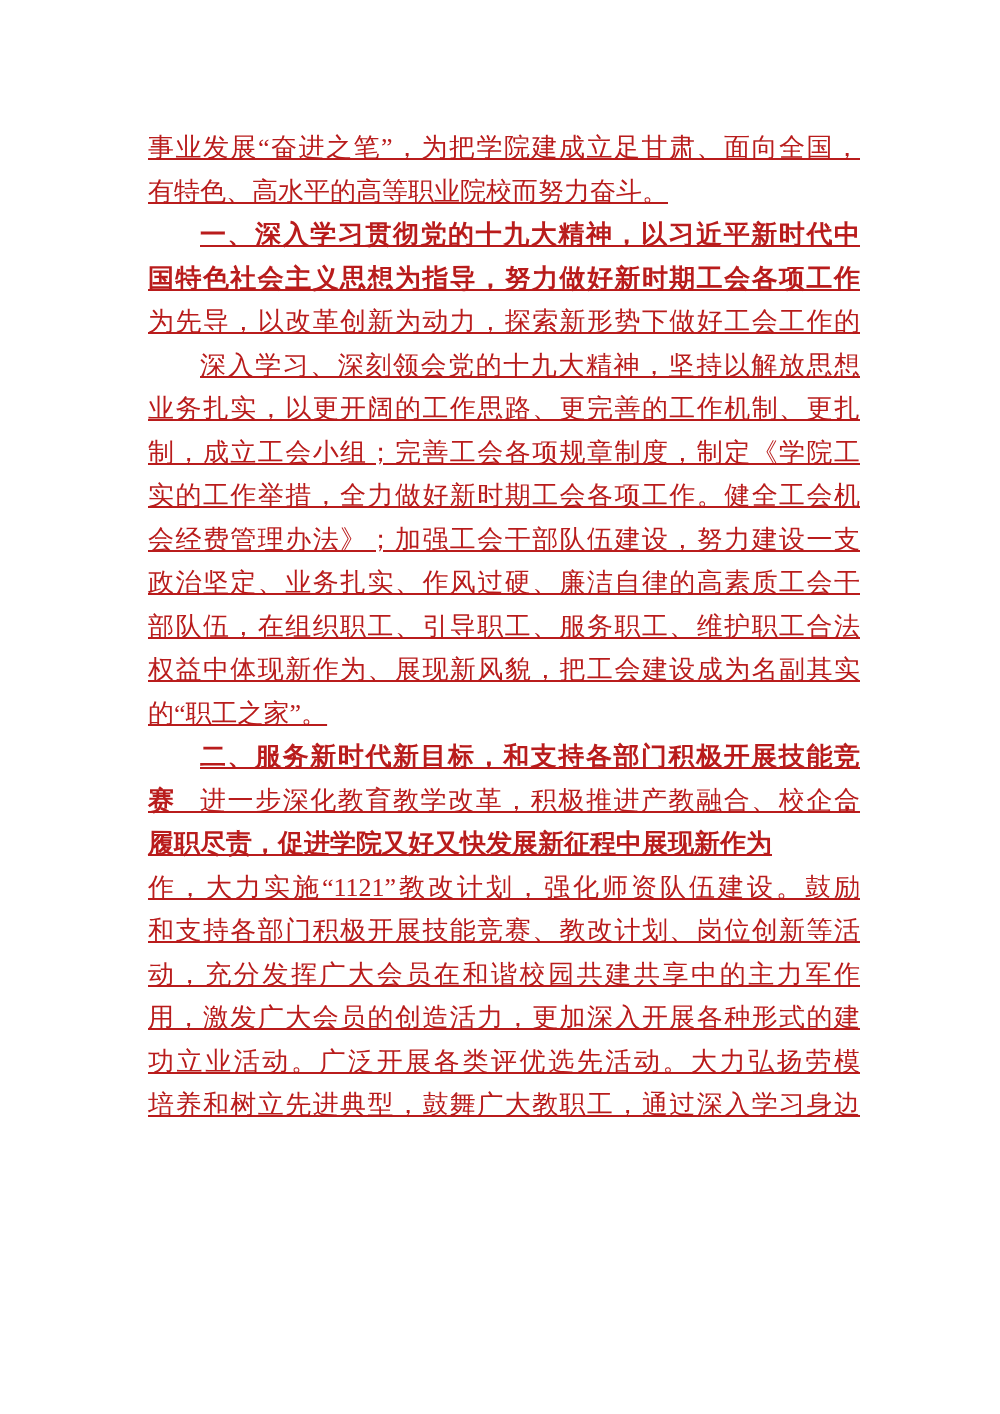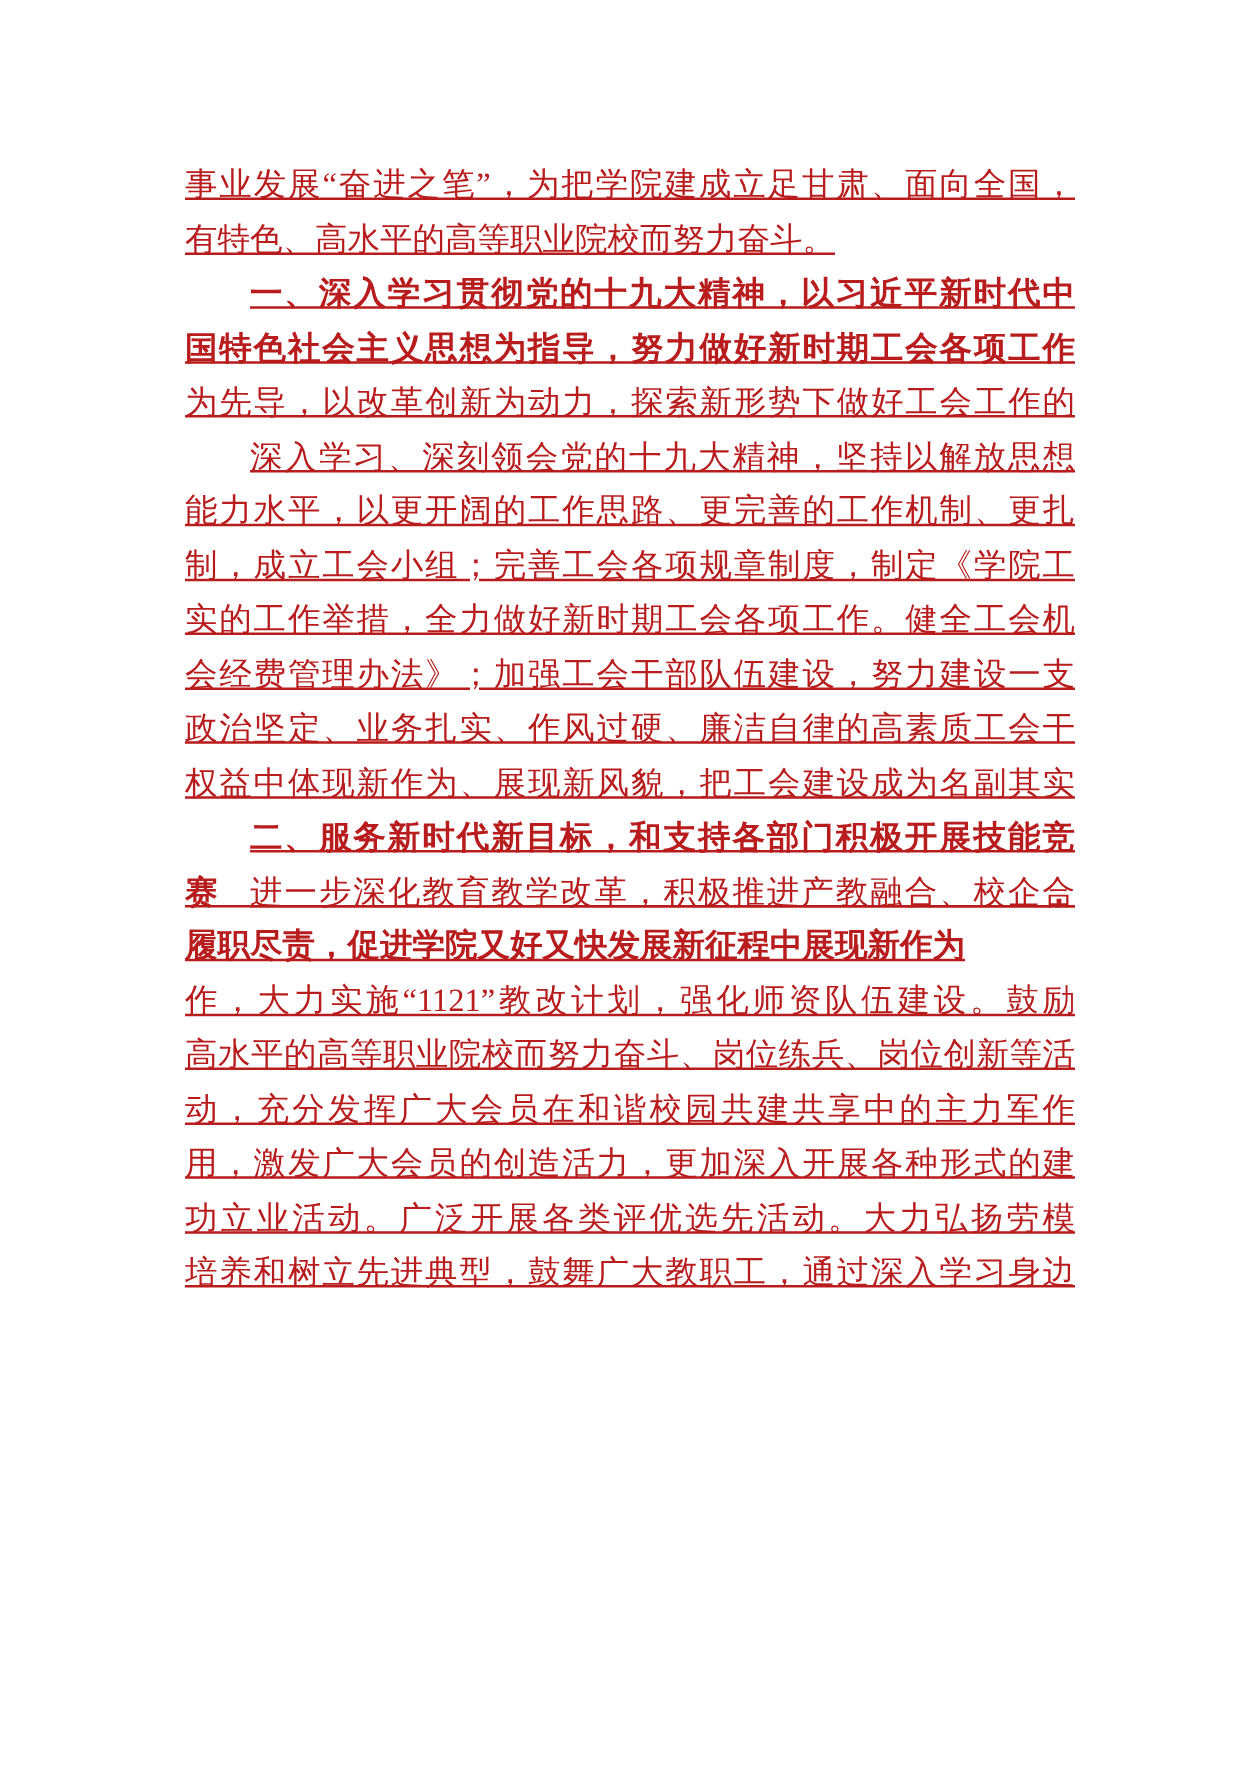--- a/index.html
+++ b/index.html
@@ -46,29 +46,31 @@
 <body>
 
 <div class="page">
   <div class="textblock">
       <div class="line">事业发展“奋进之笔”，为把学院建成立足甘肃、面向全国，</div>
       <div class="line end">有特色、高水平的高等职业院校而努力奋斗。</div>
       <div class="line heading indent">一、深入学习贯彻党的十九大精神，以习近平新时代中</div>
       <div class="line heading">国特色社会主义思想为指导，努力做好新时期工会各项工作</div>
       <div class="line">为先导，以改革创新为动力，探索新形势下做好工会工作的</div>
       <div class="line indent">深入学习、深刻领会党的十九大精神，坚持以解放思想</div>
-      <div class="line">能力水平，以更开阔的工作思路、更完善的工作机制、更扎</div>
+      <div class="line">业务扎实，以更开阔的工作思路、更完善的工作机制、更扎</div>
       <div class="line">制，成立工会小组；完善工会各项规章制度，制定《学院工</div>
       <div class="line">实的工作举措，全力做好新时期工会各项工作。健全工会机</div>
       <div class="line">会经费管理办法》；加强工会干部队伍建设，努力建设一支</div>
       <div class="line">政治坚定、业务扎实、作风过硬、廉洁自律的高素质工会干</div>
+      <div class="line">部队伍，在组织职工、引导职工、服务职工、维护职工合法</div>
       <div class="line">权益中体现新作为、展现新风貌，把工会建设成为名副其实</div>
+      <div class="line end">的“职工之家”。</div>
       <div class="line heading indent">二、服务新时代新目标，和支持各部门积极开展技能竞赛，</div>
       <div class="line indent">进一步深化教育教学改革，积极推进产教融合、校企合</div>
       <div class="line heading end">履职尽责，促进学院又好又快发展新征程中展现新作为</div>
       <div class="line">作，大力实施“1121”教改计划，强化师资队伍建设。鼓励</div>
-      <div class="line">高水平的高等职业院校而努力奋斗、岗位练兵、岗位创新等活</div>
+      <div class="line">和支持各部门积极开展技能竞赛、教改计划、岗位创新等活</div>
       <div class="line">动，充分发挥广大会员在和谐校园共建共享中的主力军作</div>
       <div class="line">用，激发广大会员的创造活力，更加深入开展各种形式的建</div>
       <div class="line">功立业活动。广泛开展各类评优选先活动。大力弘扬劳模</div>
       <div class="line">培养和树立先进典型，鼓舞广大教职工，通过深入学习身边</div>
     </div>
 </div>
 
 </body></html>

